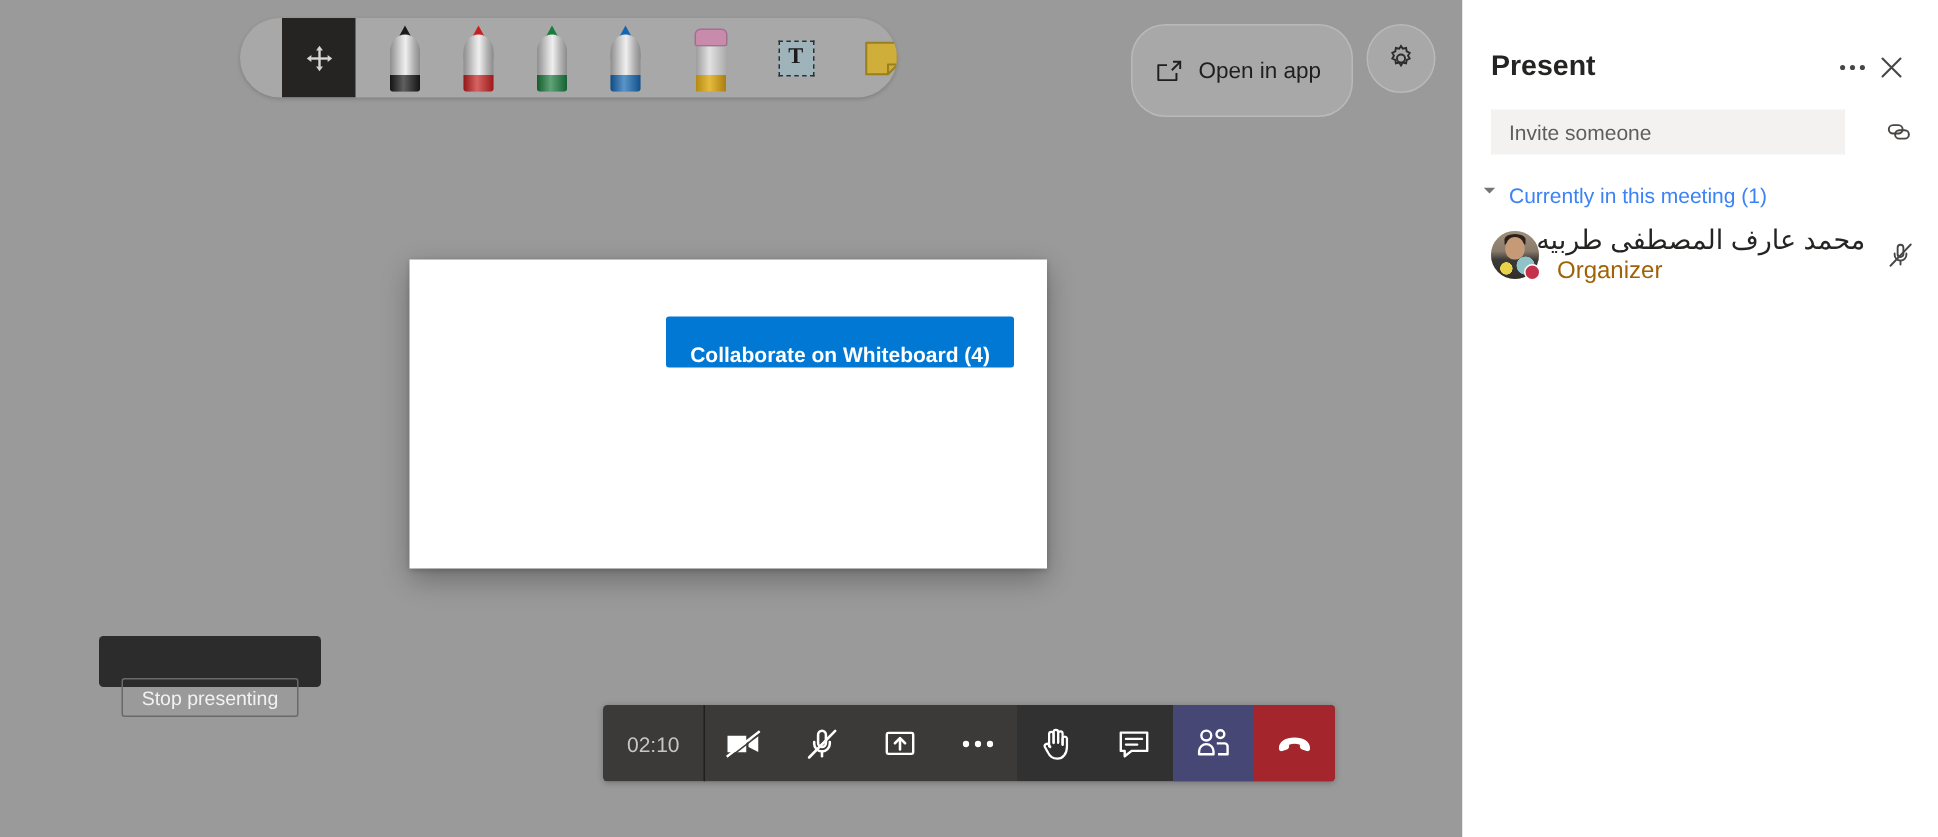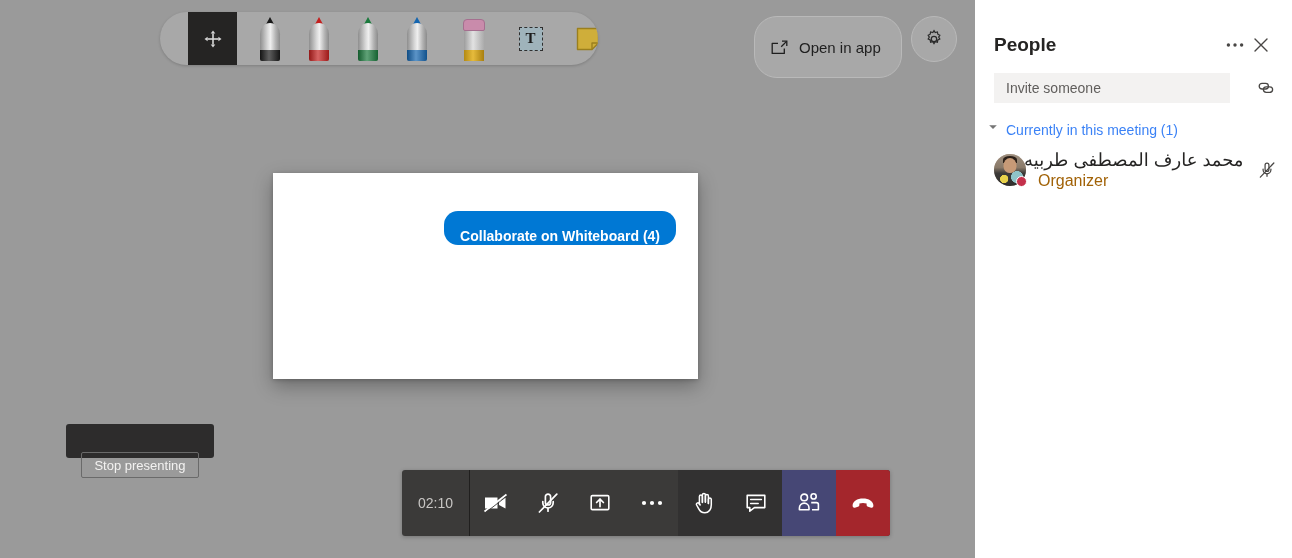--- a/index.html
+++ b/index.html
@@ -146,21 +146,21 @@
   .radio.on { border-color: #0078d4; border-width: 2px; }
   .radio.on::after {
     content: ""; position: absolute;
     left: 50%; top: 50%; transform: translate(-50%,-50%);
     width: 9px; height: 9px; border-radius: 50%; background: #0078d4;
   }
   .opt span { font-size: 14.5px; color: #323130; }
   .cta-row { display: flex; justify-content: flex-end; margin-top: 14px; }
   .cta {
     background: #0078d4; color: #fff;
-    border: none; border-radius: 14px;
+    border: none; border-radius: 2px;
     height: 32px; padding: 17px 16px;
     font-family: "Liberation Sans", sans-serif;
     font-size: 14px; font-weight: 700;
     cursor: pointer;
   }
 
   
   .stop-bar {
     position: absolute; left: 66px; top: 424px;
     width: 148px; height: 34px;
@@ -174,21 +174,21 @@
     border: 1px solid #6a6a6a; border-radius: 2px;
     color: #f3f2f1; font-size: 13px;
     font-family: "Liberation Sans", sans-serif;
     cursor: pointer;
     display:flex; align-items:center;margin-top:48px;
   }
 
   
   .controls {
     position: absolute; left: 402px; top: 470px;
-    height: 66px; display: flex; align-items: stretch;
+    height: 51px; display: flex; align-items: stretch;
     border-radius: 3px; overflow: hidden;
     box-shadow: 0 1px 4px rgba(0,0,0,.25);
   }
   .ctl-timer {
     background: #3b3a39; color: #c8c6c4;
     width: 68px; display:flex; align-items:center; justify-content:center;
     font-size: 14px;
     border-right: 1px solid #201f1e;
   }
   .ctl-group { background: #3b3a39; display: flex; align-items: stretch; }
@@ -461,21 +461,21 @@
           </svg>
         </div>
       </div>
     </div>
 
   </div>
 
   <div class="panel">
 
     <div class="panel-head">
-      <div class="panel-title">People</div>
+      <div class="panel-title">Present</div>
       <div class="pbtn">
         <svg width="18" height="6" viewBox="0 0 18 6">
           <circle cx="2.4" cy="3" r="1.7" fill="#484644"></circle>
           <circle cx="9" cy="3" r="1.7" fill="#484644"></circle>
           <circle cx="15.6" cy="3" r="1.7" fill="#484644"></circle>
         </svg>
       </div>
       <div class="pbtn">
         <svg width="16" height="16" viewBox="0 0 16 16">
           <path d="M2 2 L14 14 M14 2 L2 14" stroke="#484644" stroke-width="1.4" stroke-linecap="round"></path>

